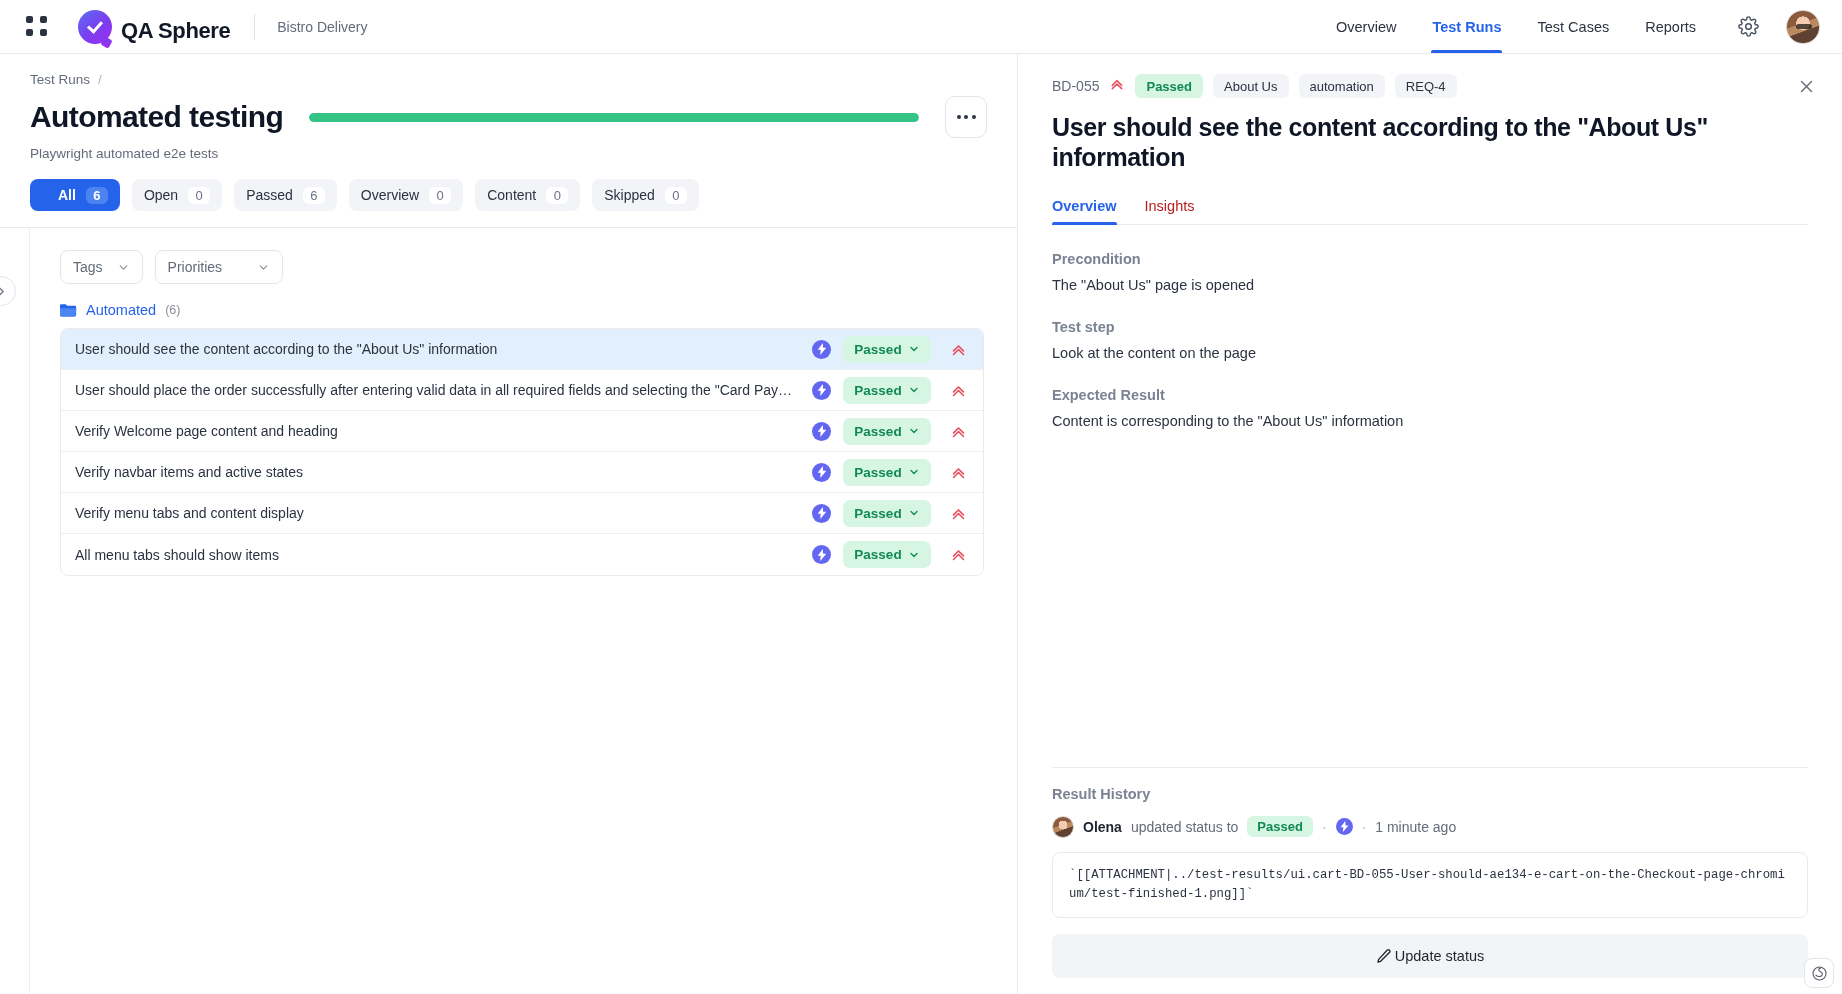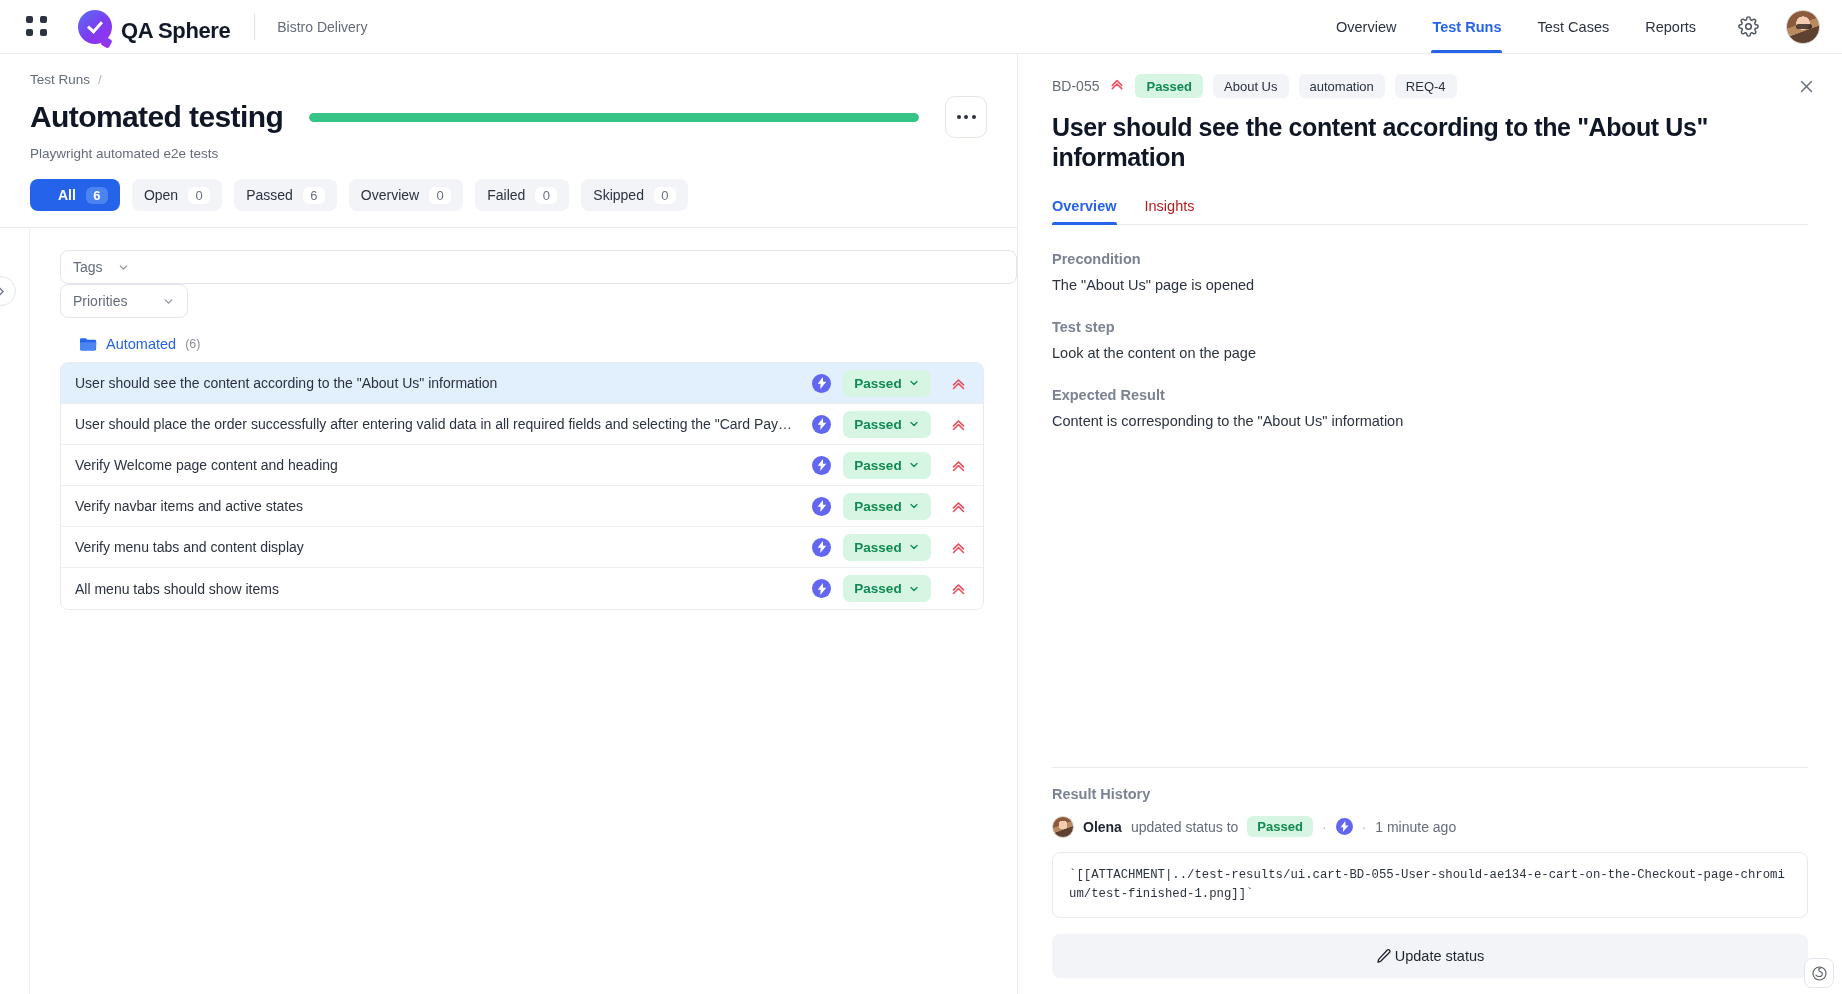--- a/index.html
+++ b/index.html
@@ -151,31 +151,31 @@
   .left-split { border-top: 1px solid #e8eaee; position: relative; height: calc(100% - 152px); }
   .collapse-handle {
     position: absolute; left: -14px; top: 48px;
     width: 30px; height: 30px; border-radius: 50%;
     background: #fff; border: 1px solid #e2e5eb;
     display: flex; align-items: center; justify-content: center;
     cursor: pointer; z-index: 3;
   }
   .tree-rail { position: absolute; left: 29px; top: 0; bottom: 0; width: 1px; background: #eceef2; }
 
-  .filters { display: flex; padding: 22px 0 0 60px; flex-direction: column; }
+  .filters { display: flex; gap: 12px; padding: 22px 0 0 60px; }
   .select {
     height: 34px; border: 1px solid #e2e5eb; border-radius: 8px;
     display: flex; align-items: center; gap: 14px; padding: 0 12px;
     font-size: 14px; color: #646b7a; cursor: pointer; background: #fff;
   }
   .select.wide { width: 128px; justify-content: space-between; }
 
   .folder-row {
     display: flex; align-items: center; gap: 9px;
-    padding: 18px 0 10px 60px; cursor: pointer; margin-left: 20px;
+    padding: 18px 0 10px 60px; cursor: pointer;
   }
   .folder-name { color: #2563eb; font-size: 14.5px; font-weight: 500; }
   .folder-count { color: #8a909d; font-size: 12.5px; }
 
   .list { margin: 0 33px 0 60px; border: 1px solid #e8eaee; border-radius: 8px; overflow: hidden; }
   .trow {
     display: flex; align-items: center; height: 41px;
     border-bottom: 1px solid #eceef2; cursor: pointer; background: #fff;
   }
   .trow:last-child { border-bottom: none; }
@@ -342,21 +342,21 @@
           </div>
           <div class="chip">
             <span>Passed</span>
             <span class="cnt">6</span>
           </div>
           <div class="chip">
             <span>Overview</span>
             <span class="cnt">0</span>
           </div>
           <div class="chip">
-            <span>Failed</span>
+            <span>Content</span>
             <span class="cnt">0</span>
           </div>
           <div class="chip">
             <span>Skipped</span>
             <span class="cnt">0</span>
           </div>
         </div>
     </div>
 
     <div class="left-split">

